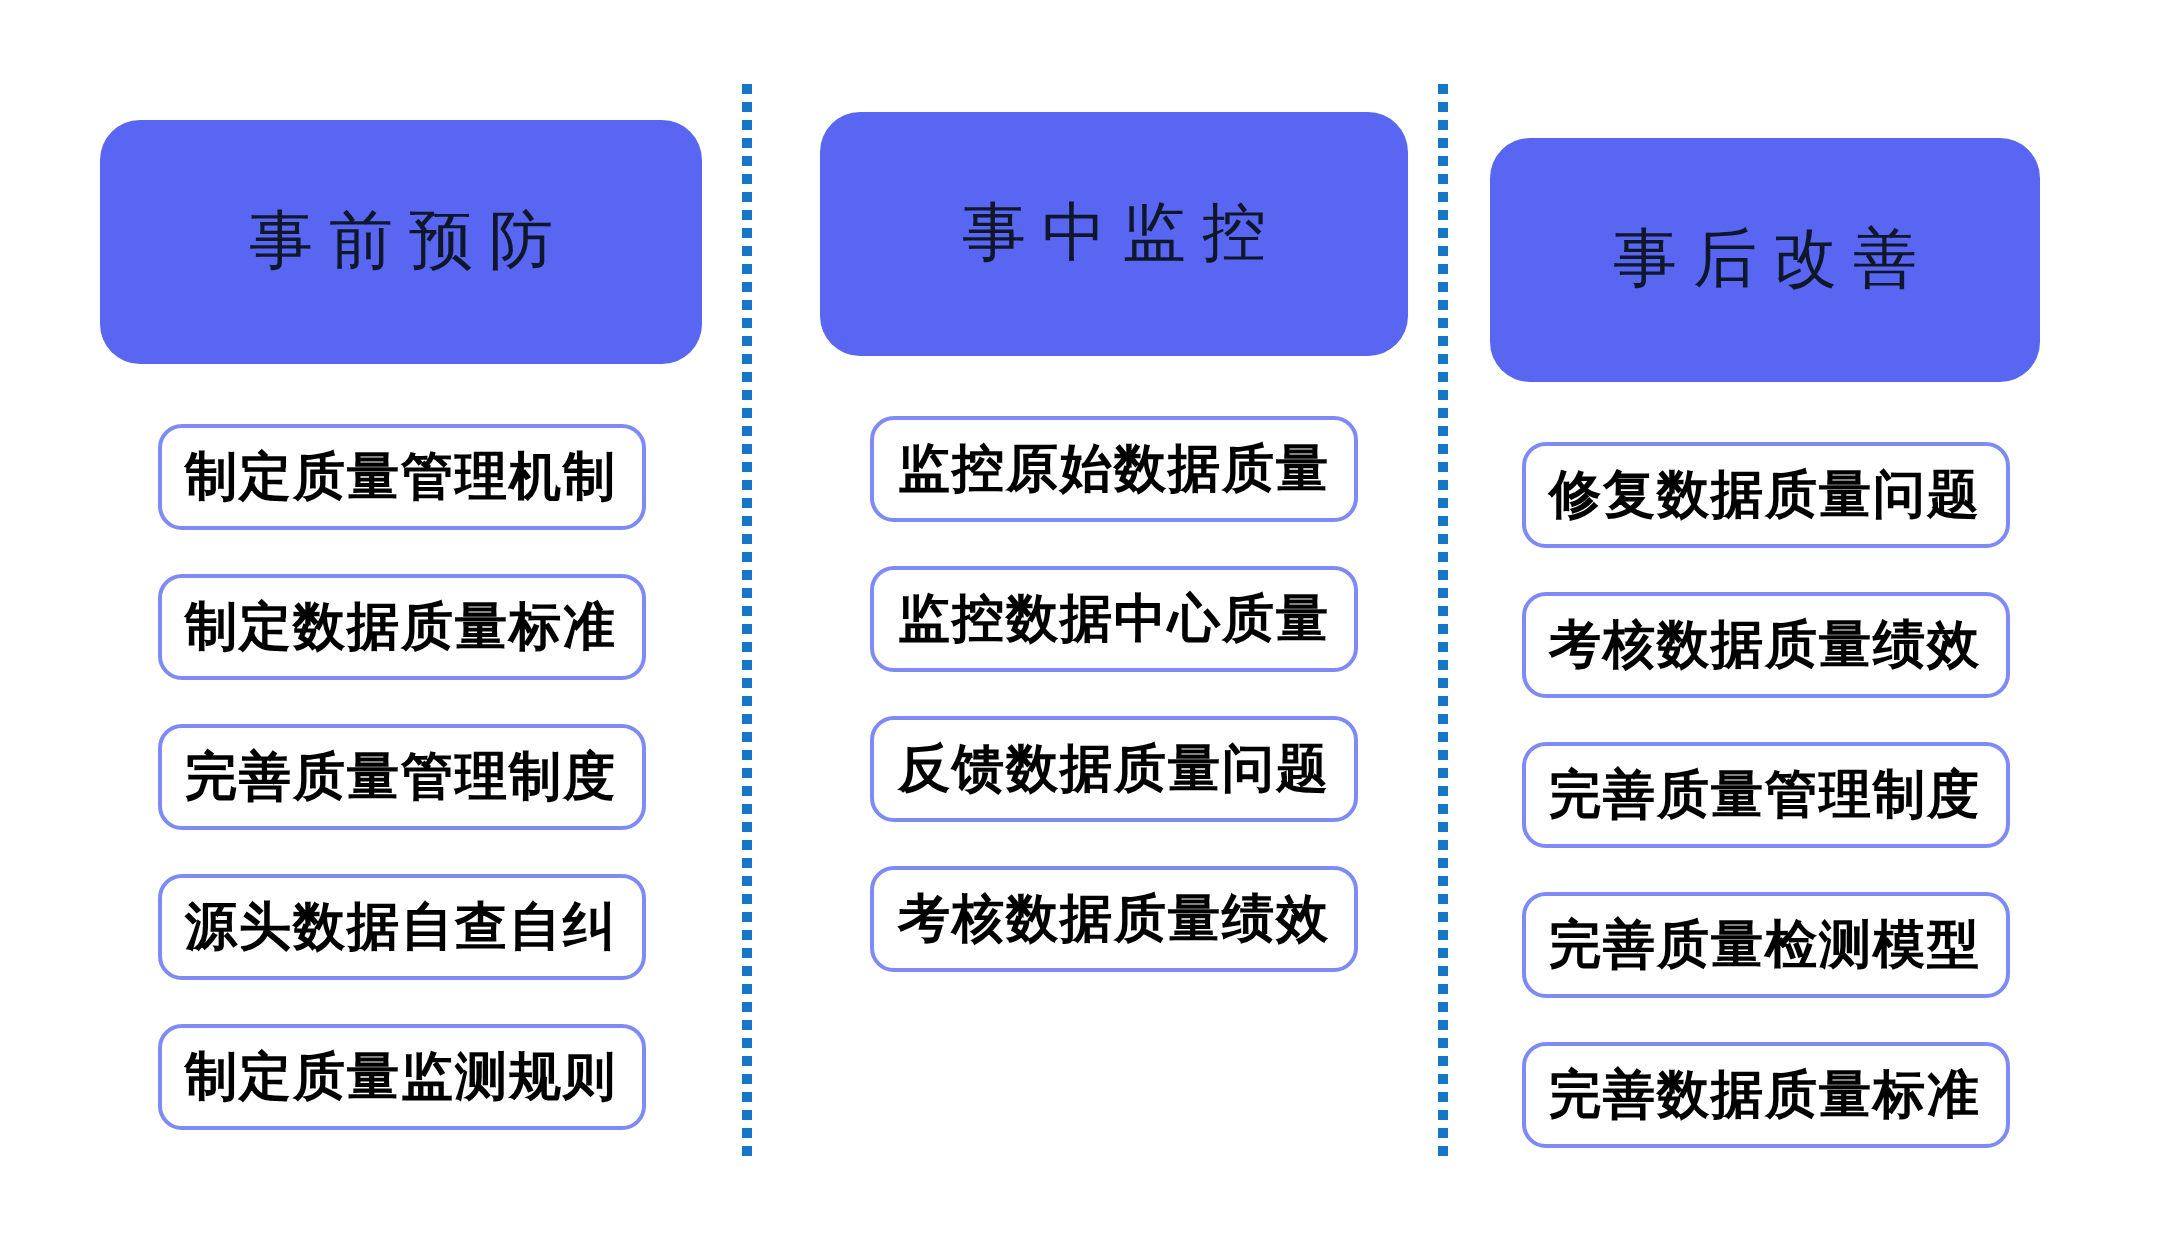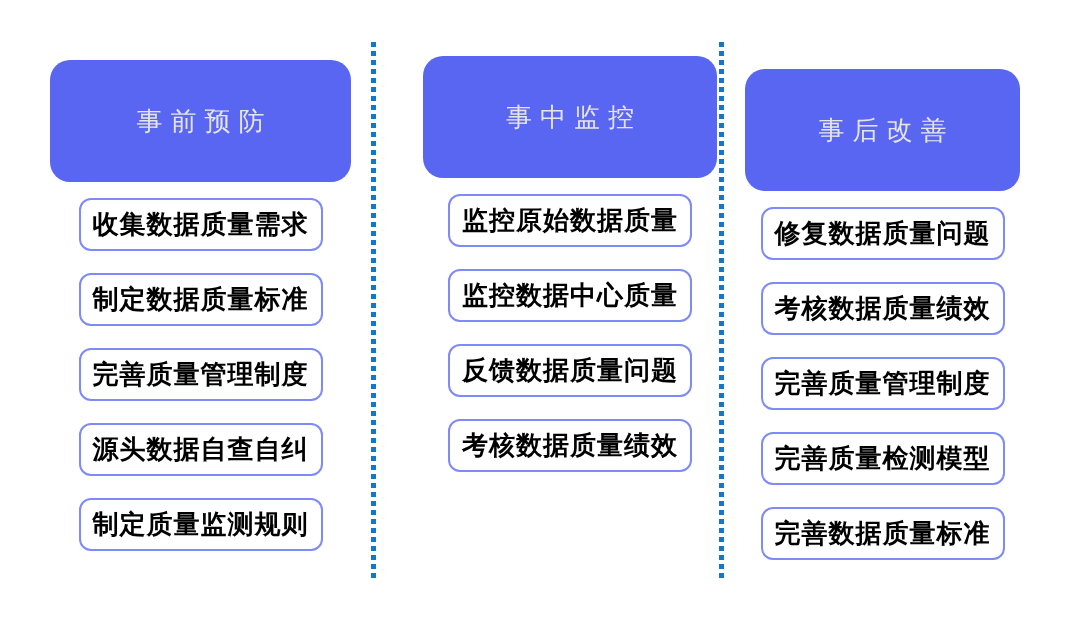--- a/index.html
+++ b/index.html
@@ -10,37 +10,37 @@
     background: #ffffff;
     overflow: hidden;
   }
   .col {
     position: absolute;
     display: flex;
     flex-direction: column;
     align-items: center;
   }
   .col-1 { left: 50px;  top: 60px; width: 301px; }
-  .col-2 { left: 423px; top: 56px; width: 294px; }
+  .col-2 { left: 410px; top: 56px; width: 294px; }
   .col-3 { left: 745px; top: 69px; width: 275px; }
   .stage-header {
     box-sizing: border-box;
     width: 100%;
     height: 122px;
     background: #5966F2;
     border-radius: 20px;
-    color: #e5e5e5;
+    color: #0f172a;
     display: flex;
     align-items: center;
     justify-content: center;
     font-family: "Liberation Serif", "DejaVu Serif", serif;
-    font-size: 26px;
+    font-size: 32px;
     letter-spacing: 8px;
     text-indent: 8px; 
-    margin-bottom: 16px;
+    margin-bottom: 30px;
   }
   .item {
     box-sizing: border-box;
     width: 244px;
     height: 53px;
     background: #ffffff;
     border: 2px solid #7E8AF5;
     border-radius: 12px;
     display: flex;
     align-items: center;
@@ -67,21 +67,21 @@
   .divider-1 { left: 371px; }
   .divider-2 { left: 719px; }
 </style>
 </head>
 <body>
 
 <div class="canvas">
 
   <div class="col col-1">
     <div class="stage-header">事前预防</div>
-    <div class="item">收集数据质量需求</div>
+    <div class="item">制定质量管理机制</div>
     <div class="item">制定数据质量标准</div>
     <div class="item">完善质量管理制度</div>
     <div class="item">源头数据自查自纠</div>
     <div class="item">制定质量监测规则</div>
   </div>
 
   <div class="divider divider-1"></div>
 
   <div class="col col-2">
     <div class="stage-header">事中监控</div>

